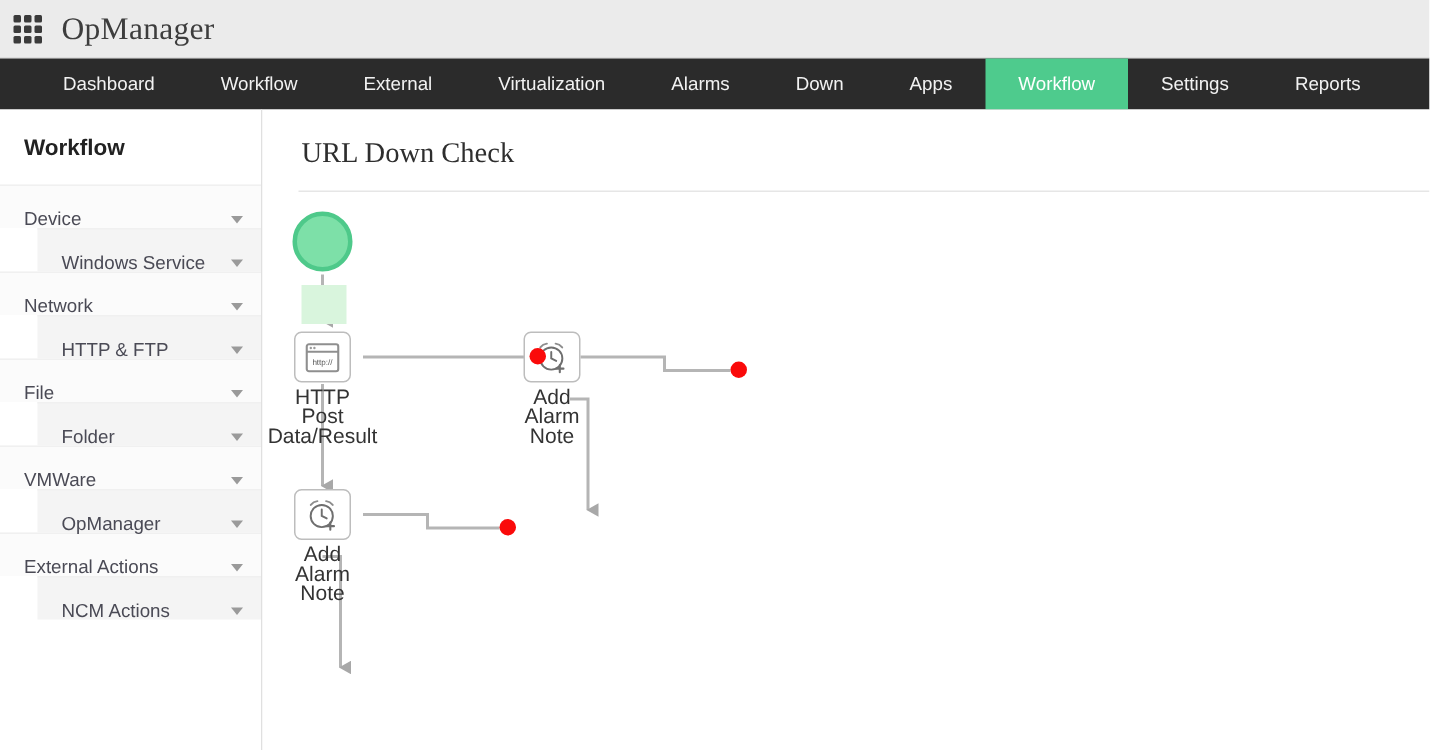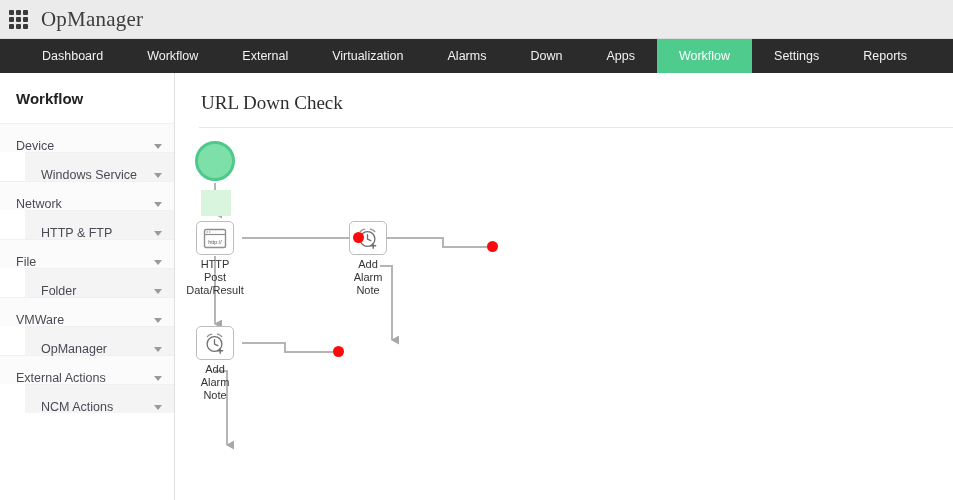--- a/index.html
+++ b/index.html
@@ -114,21 +114,21 @@
     background: #fff;
     display: flex;
     align-items: center;
     justify-content: center;
     cursor: pointer;
   }
   .node-label {
     position: absolute;
     width: 88px;
     text-align: center;
-    font-size: 11px;
+    font-size: 14px;
     color: #333;
     line-height: 13px;
     white-space: pre-line;
   }
   .start-node {
     position: absolute;
     width: 40px; height: 40px;
     border-radius: 50%;
     background: #7de0a8;
     border: 3px solid #4ec98a;

